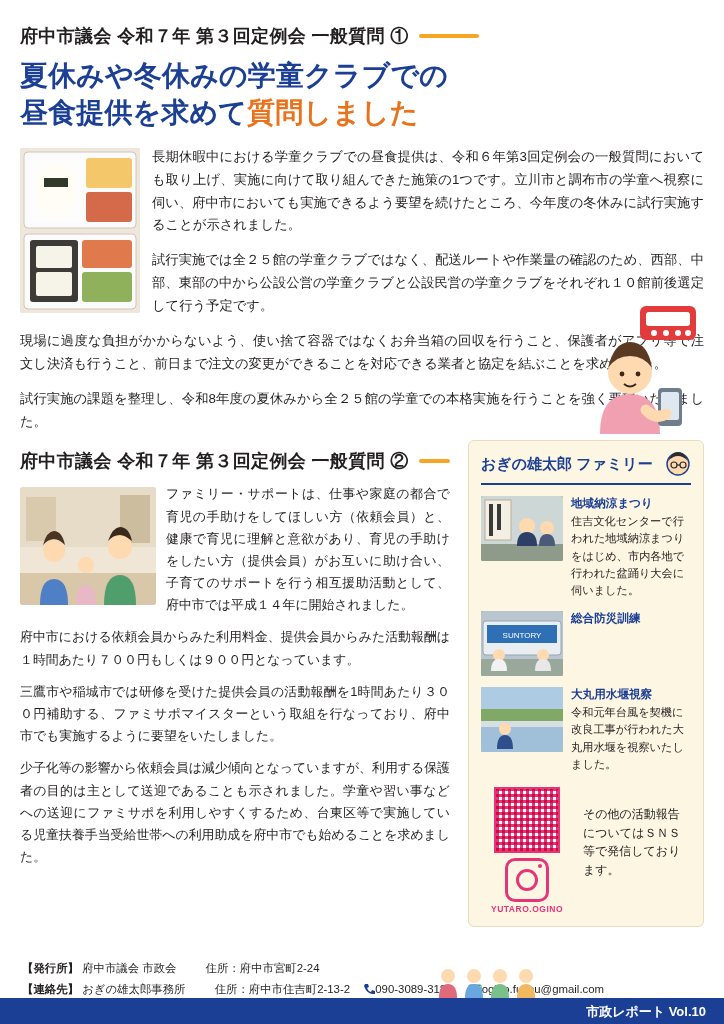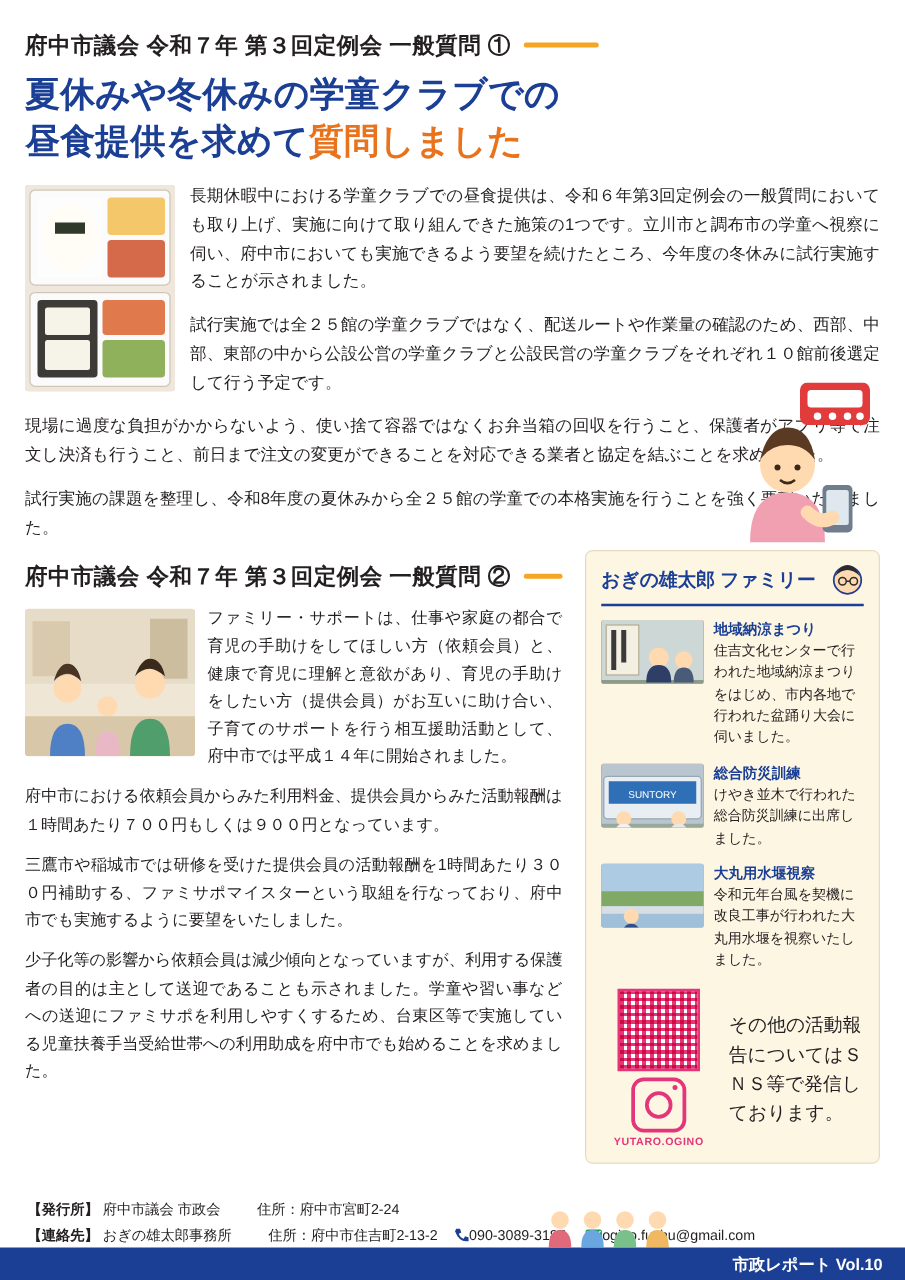--- a/index.html
+++ b/index.html
@@ -156,25 +156,25 @@
     font-weight: bold;
     color: #1b3f94;
   }
   .sb-item {
     display: flex;
     gap: 8px;
     margin-top: 11px;
   }
   .sb-thumb {
     width: 82px;
-    height: 51px;
+    height: 65px;
     flex: 0 0 82px;
     border-radius: 2px;
     overflow: hidden;
-    background: #f97316;
+    background: #15803d;
     position: relative;
   }
   .sb-txt { flex: 1 1 auto; }
   .sb-h {
     font-size: 11.6px;
     font-weight: bold;
     color: #1b3f94;
     margin-bottom: 2px;
   }
   .sb-p {
@@ -207,21 +207,21 @@
     content:""; position:absolute; left:8px; top:8px; width:16px; height:16px;
     border:3px solid #e5357a; border-radius:50%;
   }
   .ig-badge::after {
     content:""; position:absolute; right:4px; top:3px; width:4px; height:4px;
     background:#e5357a; border-radius:50%;
   }
   .qr-label {
     font-size: 8.5px; font-weight: bold; color: #e5357a; letter-spacing: .06em;
   }
-  .sns-note { font-size: 15px; line-height: 1.55; padding-top: 18px; }
+  .sns-note { font-size: 12px; line-height: 1.55; padding-top: 18px; font-family: Liberation Serif, serif; }
 
   
   .footer {
     position: absolute;
     left: 0; bottom: 0;
     width: 664px;
     height: 74px;
     text-decoration: underline;
   }
   .footer-lines {
@@ -419,21 +419,20 @@
           <text x="41" y="27" font-size="8" fill="#fff" text-anchor="middle" font-family="Liberation Sans">SUNTORY</text>
           <rect x="0" y="48" width="82" height="18" fill="#9aa79b"></rect>
           <circle cx="18" cy="44" r="6" fill="#ffd9b0"></circle>
           <path d="M10 60 q0-12 8-12 q8 0 8 12z" fill="#f2f2f2"></path>
           <circle cx="62" cy="44" r="6" fill="#ffd9b0"></circle>
           <path d="M54 60 q0-12 8-12 q8 0 8 12z" fill="#e8e8e8"></path>
         </svg>
       </div>
       <div class="sb-txt">
         <div class="sb-h">総合防災訓練</div>
-        <div class="sb-p">けやき並木で行われた総合防災訓練に出席しました。</div>
       </div>
     </div>
 
     <div class="sb-item">
       <div class="sb-thumb">
         <svg width="82" height="66" viewBox="0 0 82 66" aria-hidden="true">
           <rect width="82" height="66" fill="#bcd4e6"></rect>
           <rect x="0" y="0" width="82" height="22" fill="#aecbe4"></rect>
           <rect x="0" y="22" width="82" height="12" fill="#7fa964"></rect>
           <rect x="0" y="34" width="82" height="32" fill="#9fc0d8"></rect>

